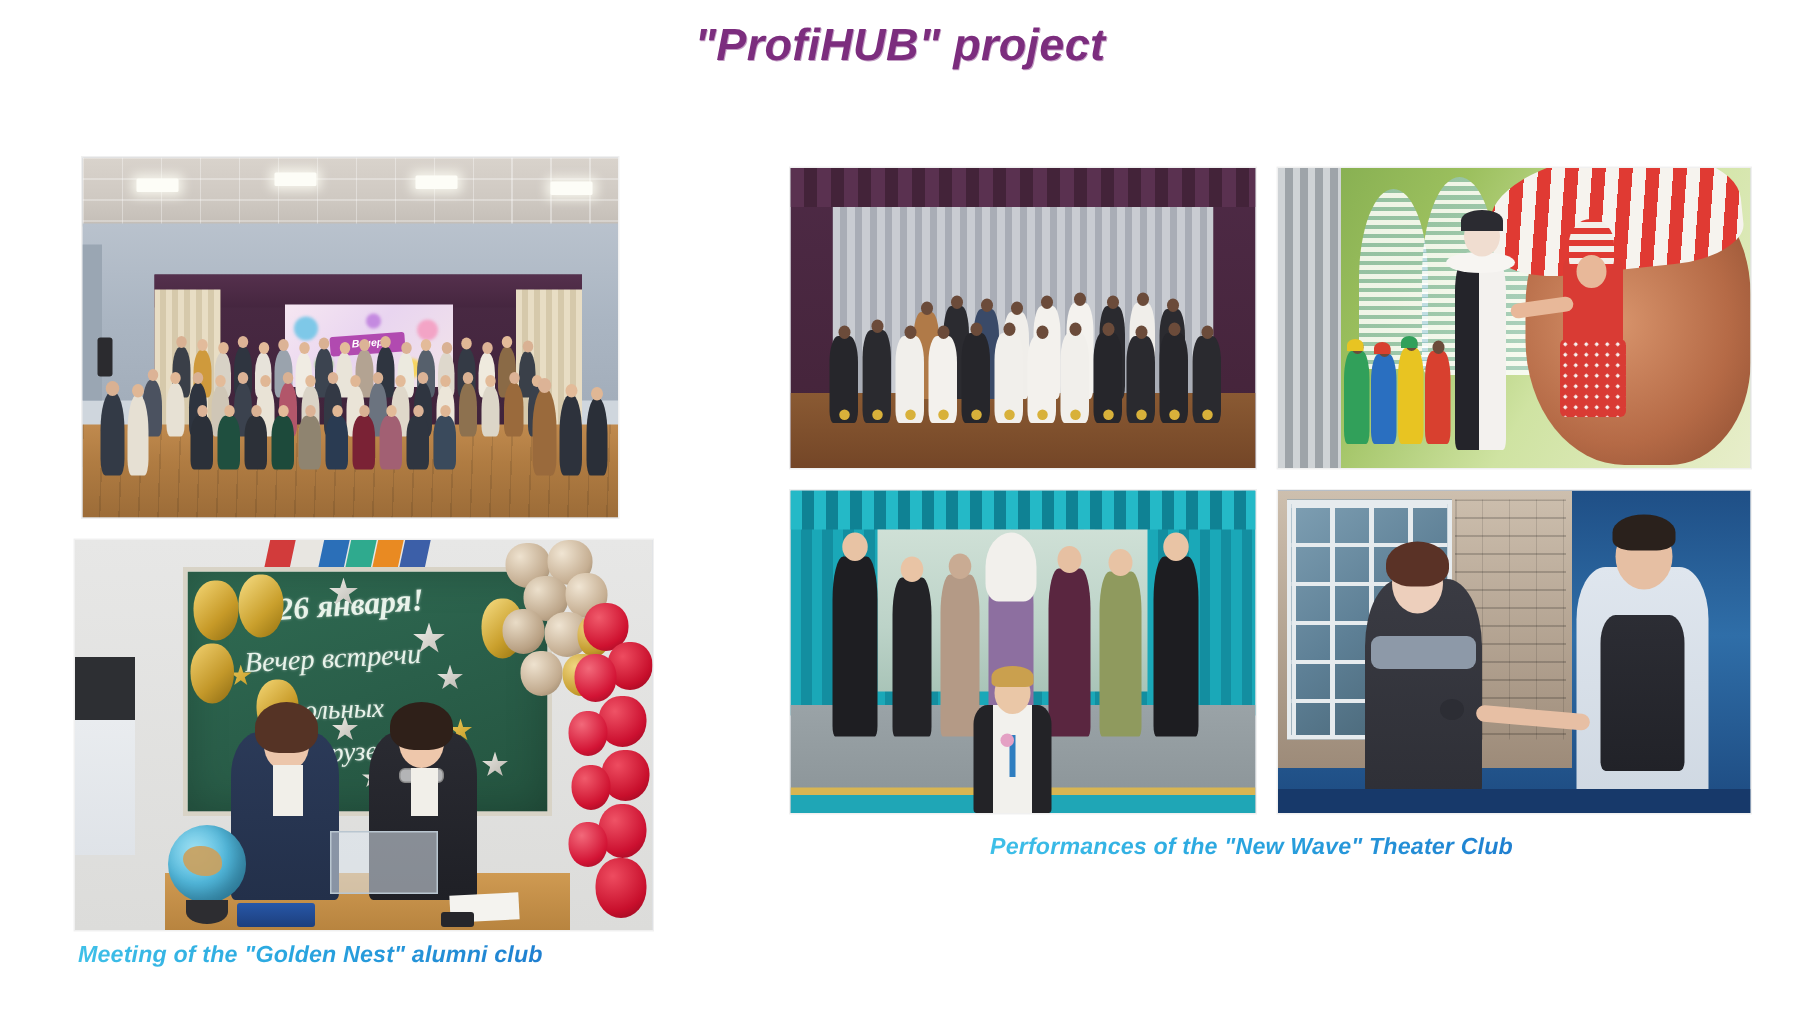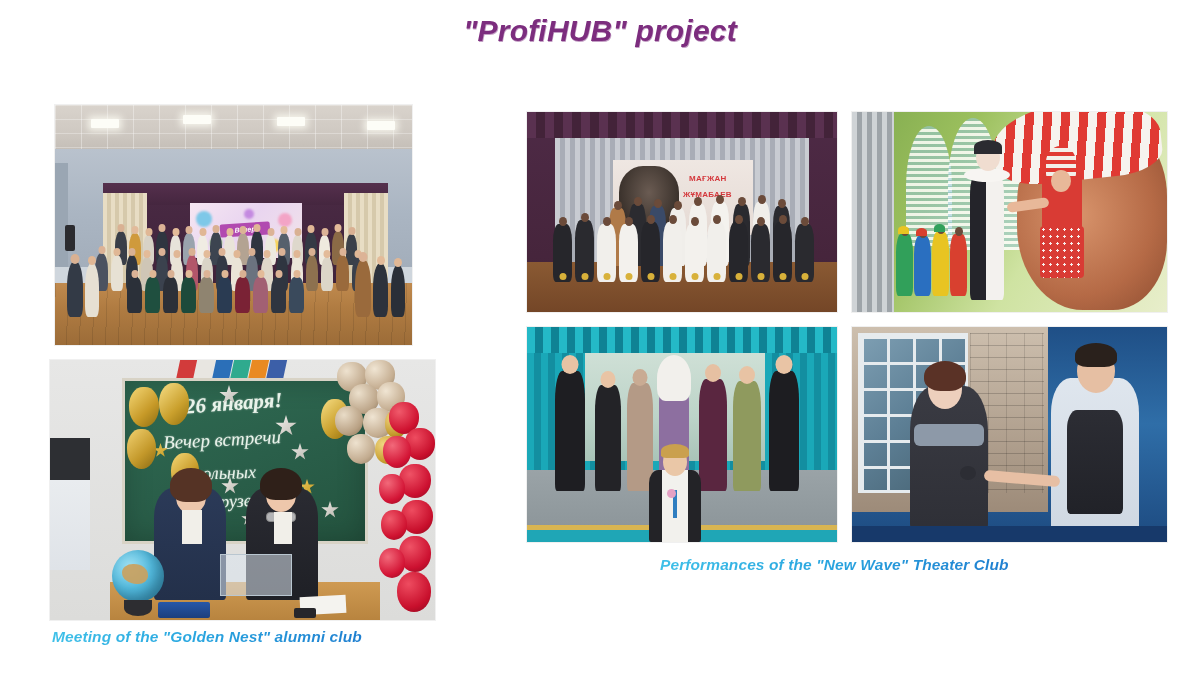--- a/index.html
+++ b/index.html
@@ -478,25 +478,20 @@
     </div>
   </div>
 
   <div class="photo ph-shadow" id="p3">
     <div class="inner">
       <div class="c-curtain"></div>
       <div class="c-valance"></div>
       <div class="c-silwrap">
           <div class="c-sil"></div>
         </div>
-      <div class="c-screen">
-        <div class="c-portrait"></div>
-        <div class="c-txt" style="left:76px;top:14px;">МАҒЖАН</div>
-        <div class="c-txt" style="left:70px;top:30px;">ЖҰМАБАЕВ</div>
-      </div>
       <div class="c-floor"></div>
 
       <div>
         <div class="kid" style="left:82px;top:96px;width:17px;height:58px;background:#b07a48;">
             <i></i>
           </div>
         <div class="kid" style="left:102px;top:92px;width:17px;height:62px;background:#2b2b30;">
             <i></i>
           </div>
         <div class="kid" style="left:122px;top:94px;width:17px;height:60px;background:#3a4a68;">

